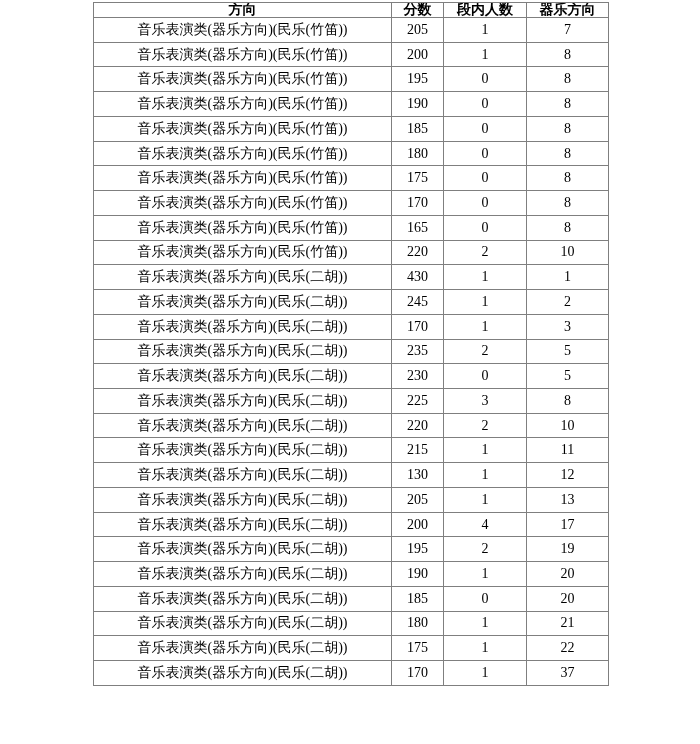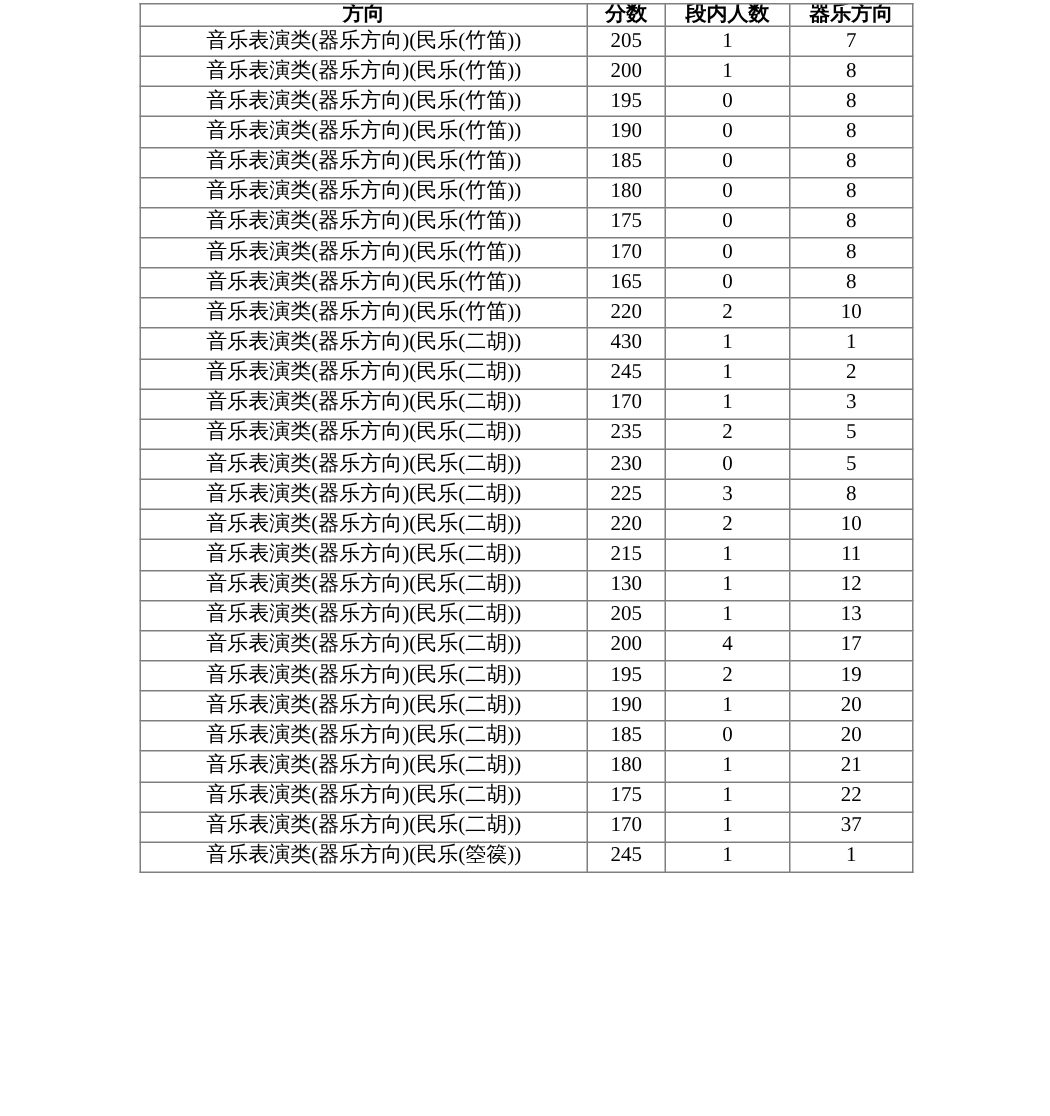--- a/index.html
+++ b/index.html
@@ -8,21 +8,21 @@
     background: #ffffff;
     width: 700px;
     height: 744px;
     font-family: "Liberation Serif", "DejaVu Serif", serif;
   }
   #score-table {
     position: absolute;
     left: 93px;
     top: 2px;
     width: 515px;
-    height: 580px;
+    height: 684px;
     border-collapse: collapse;
     table-layout: fixed;
     color: #000000;
     font-size: 14px;
   }
   #score-table th,
   #score-table td {
     border: 1px solid #7f7f7f;
     text-align: center;
     vertical-align: middle;
@@ -210,20 +210,14 @@
         <td>175</td>
         <td>1</td>
         <td>22</td>
       </tr>
       <tr>
         <td>音乐表演类(器乐方向)(民乐(二胡))</td>
         <td>170</td>
         <td>1</td>
         <td>37</td>
       </tr>
-      <tr>
-        <td>音乐表演类(器乐方向)(民乐(箜篌))</td>
-        <td>245</td>
-        <td>1</td>
-        <td>1</td>
-      </tr>
     </tbody>
 </table>
 
 </body></html>

